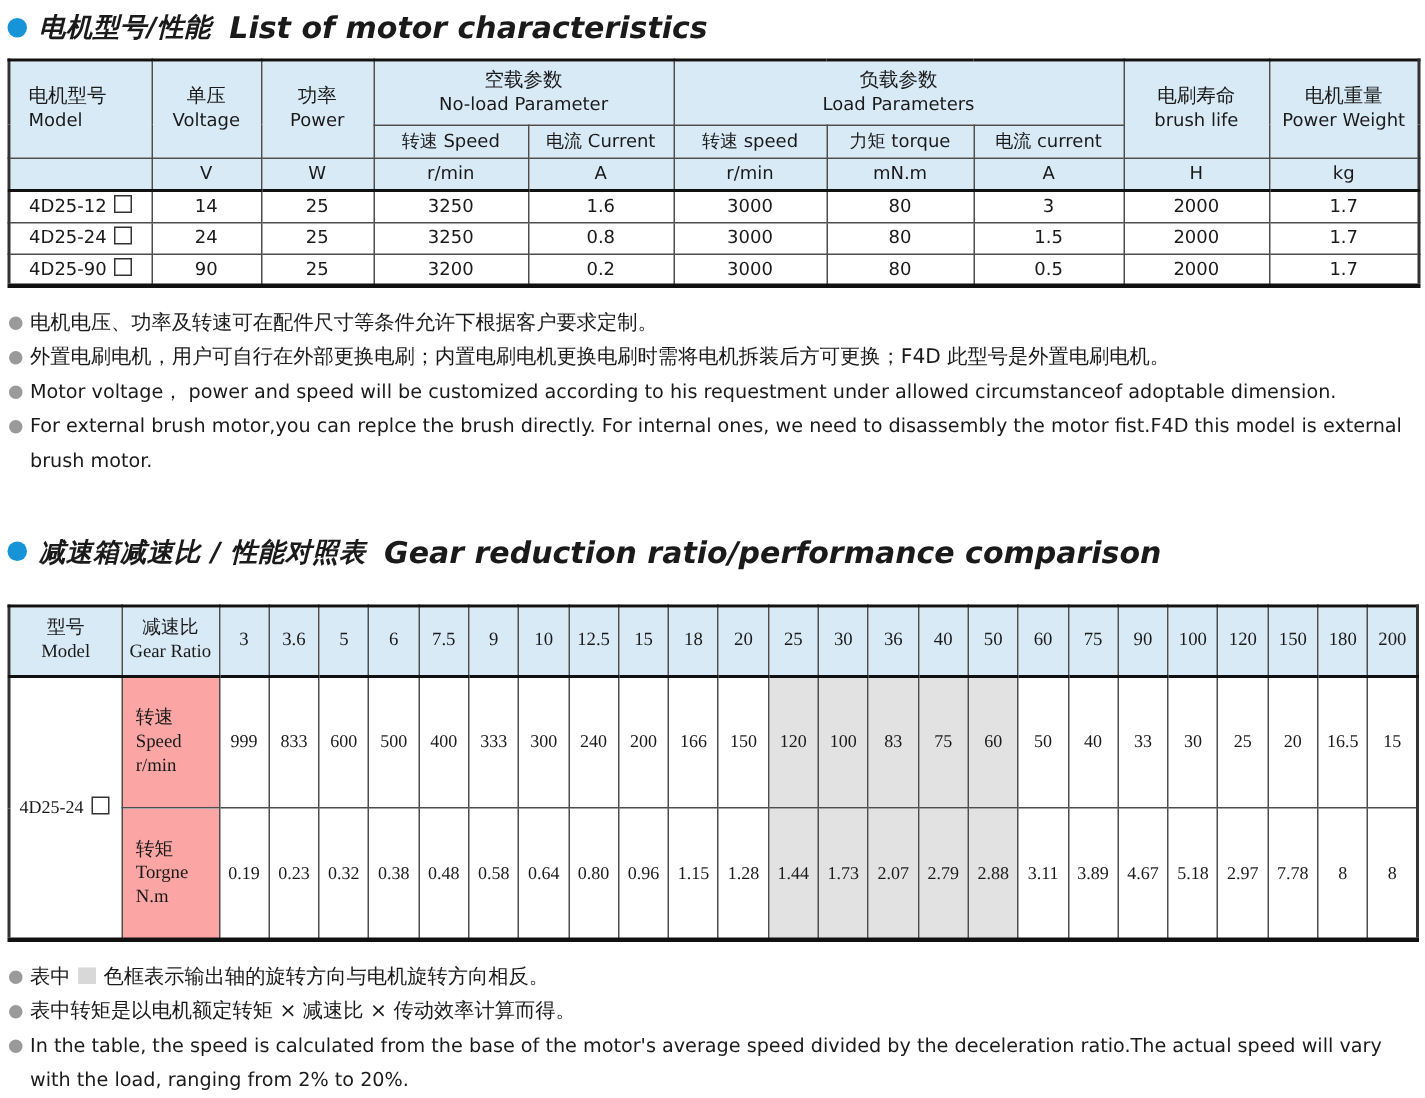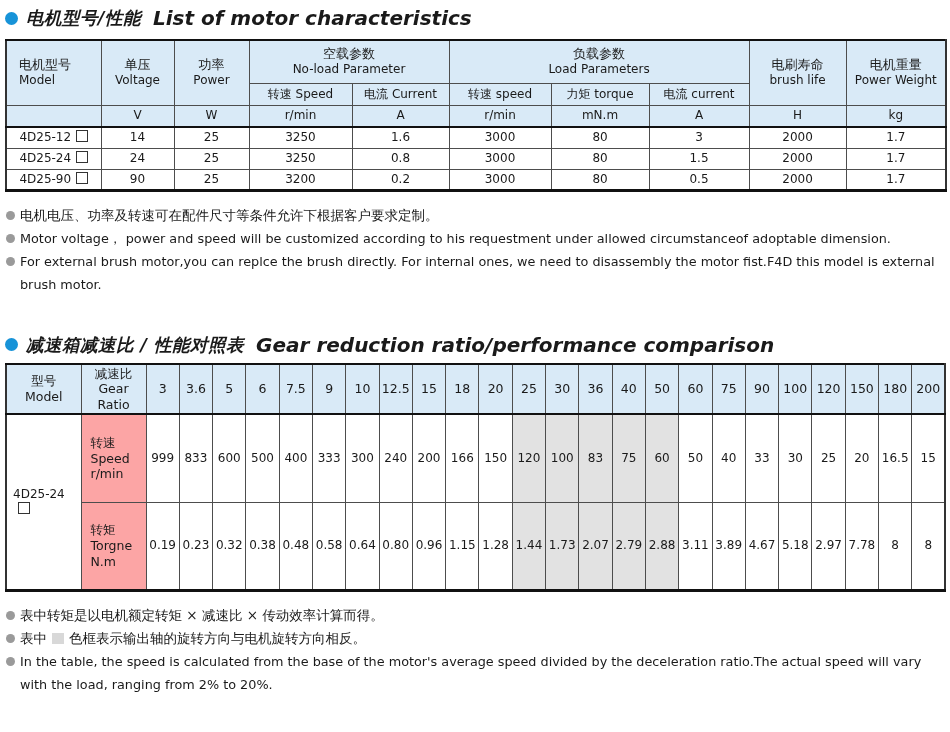--- a/index.html
+++ b/index.html
@@ -42,21 +42,21 @@
   .notes{margin-top:12px;}
   .note{display:flex;align-items:flex-start;line-height:23px;}
   .note .nbullet{width:9px;height:9px;border-radius:50%;background:#9a9a9a;
                  flex:0 0 auto;margin:7px 5px 0 1px;}
   .note-zh{font-size:13.5px;text-align:right;}
   .note-en{font-size:12.8px;}
   .swatch{display:inline-block;width:12px;height:11px;background:var(--swatch);
           margin:0 5px;vertical-align:-1px;}
 
   .sec2{margin-top:37px;}
-  .t2{margin-top:6px;border-bottom:3px solid var(--heavy);}
+  .t2{margin-top:23px;border-bottom:3px solid var(--heavy);font-family:Liberation Serif, serif;}
   .t2 thead td{height:47px;border-bottom:2px solid var(--heavy);font-size:12.5px;}
   .t2 tbody td{height:88px;font-size:12px;}
   .t2 td.model-cell{text-align:left;padding-left:6px;font-size:12px;background:#fff;}
   .t2 td.rowlabel{text-align:left;padding-left:9px;font-size:12.5px;background:#fca5a5;}
   .t2 td.hl{background:var(--hl-bg);}
 </style>
 </head>
 <body>
 
 <div class="page">
@@ -169,20 +169,24 @@
           <td>1.7</td>
         </tr>
       </tbody>
   </table>
 
   <div class="notes" id="notes1">
       <div class="note note-zh">
         <span class="nbullet"></span>
         <span>电机电压、功率及转速可在配件尺寸等条件允许下根据客户要求定制。</span>
       </div>
+      <div class="note note-zh">
+        <span class="nbullet"></span>
+        <span>外置电刷电机，用户可自行在外部更换电刷；内置电刷电机更换电刷时需将电机拆装后方可更换；F4D 此型号是外置电刷电机。</span>
+      </div>
       <div class="note note-en">
         <span class="nbullet"></span>
         <span>Motor voltage，  power and speed will be customized according to his requestment under allowed circumstanceof adoptable dimension.</span>
       </div>
       <div class="note note-en">
         <span class="nbullet"></span>
         <span>For external brush motor,you can replce the brush directly. For internal ones, we need to disassembly the motor fist.F4D this model is external brush motor.</span>
       </div>
     </div>
 
@@ -320,25 +324,25 @@
           <td>7.78</td>
           <td>8</td>
           <td>8</td>
         </tr>
     </tbody>
   </table>
 
   <div class="notes" id="notes2">
       <div class="note note-zh">
         <span class="nbullet"></span>
+        <span>表中<span class="swatch"></span>色框表示输出轴的旋转方向与电机旋转方向相反。</span>
+      </div>
+      <div class="note note-zh">
+        <span class="nbullet"></span>
         <span>表中转矩是以电机额定转矩 × 减速比 × 传动效率计算而得。</span>
       </div>
-      <div class="note note-zh">
-        <span class="nbullet"></span>
-        <span>表中<span class="swatch"></span>色框表示输出轴的旋转方向与电机旋转方向相反。</span>
-      </div>
       <div class="note note-en">
         <span class="nbullet"></span>
         <span>In the table, the speed is calculated from the base of the motor's average speed  divided by the deceleration ratio.The actual speed will vary with the load, ranging from 2% to 20%.</span>
       </div>
     </div>
 
 </div>
 
 </body></html>

